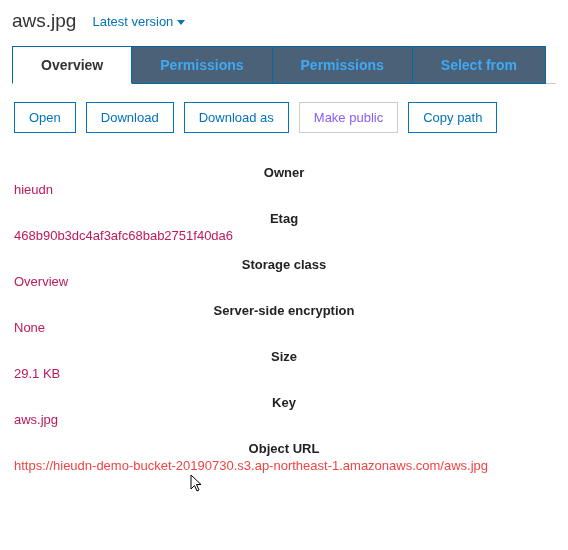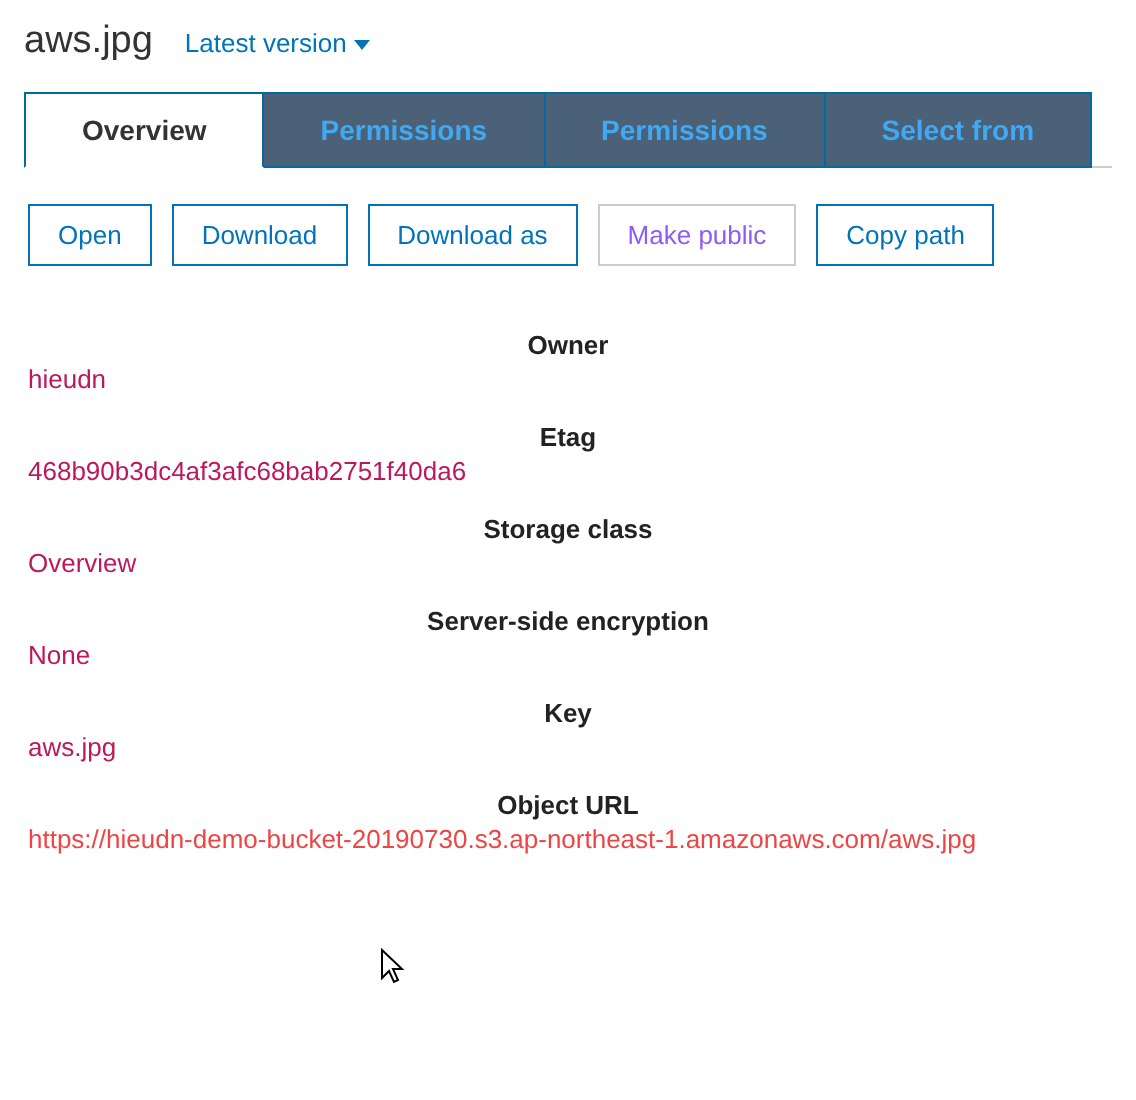--- a/index.html
+++ b/index.html
@@ -150,20 +150,24 @@
   </div>
   <div class="field">
     <div class="field-label">Storage class</div>
     <div class="field-value">Overview</div>
   </div>
   <div class="field">
     <div class="field-label">Server-side encryption</div>
     <div class="field-value">None</div>
   </div>
   <div class="field">
+    <div class="field-label">Size</div>
+    <div class="field-value">29.1 KB</div>
+  </div>
+  <div class="field">
     <div class="field-label">Key</div>
     <div class="field-value">aws.jpg</div>
   </div>
   <div class="field">
     <div class="field-label">Object URL</div>
     <div class="field-value link">https://hieudn-demo-bucket-20190730.s3.ap-northeast-1.amazonaws.com/aws.jpg</div>
   </div>
 </div>
 
 <svg class="cursor" width="16" height="20" viewBox="0 0 16 20">

